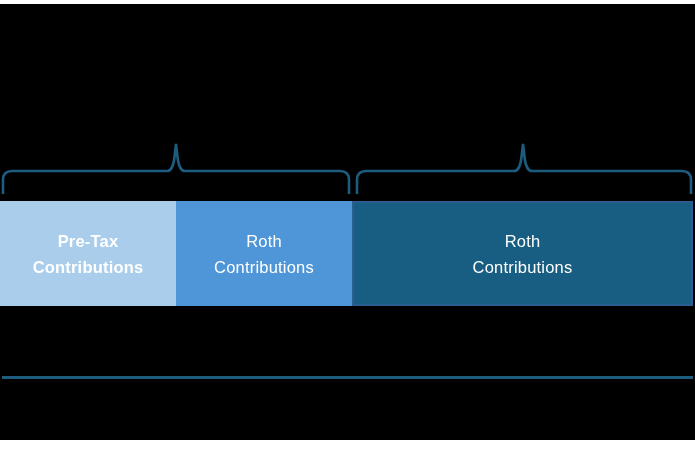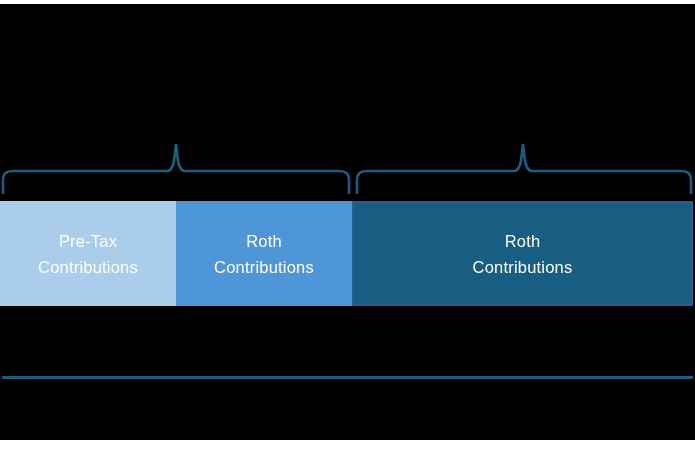--- a/index.html
+++ b/index.html
@@ -76,21 +76,21 @@
 
   <div class="black-panel" style="background-color: rgb(0, 0, 0);"></div>
 
   <svg class="braces-svg" viewBox="0 0 695 58">
     <path d="M 3,54 L 3,40 Q 3,31 12,31 L 167,31 Q 173,31 174.5,17 L 176,4 L 177.5,17 Q 179,31 185,31 L 340,31 Q 349,31 349,40 L 349,54" stroke="#1d5c7e"></path>
     <path d="M 357,54 L 357,40 Q 357,31 366,31 L 514,31 Q 520,31 521.5,17 L 523,4 L 524.5,17 Q 526,31 532,31 L 682,31 Q 691,31 691,40 L 691,54" stroke="#1d5c7e"></path>
   </svg>
 
   <div class="segments-row">
 
-    <div class="segment seg-0" style="background-color: rgb(169, 205, 234); color: rgb(255, 255, 255);">
+    <div class="segment seg-0" style="background-color: rgb(169, 205, 234); color: rgb(255, 255, 255); font-weight: bold;">
       <span>Pre-Tax</span>
       <span>Contributions</span>
     </div>
 
     <div class="segment seg-1" style="background-color: rgb(79, 150, 216); color: rgb(255, 255, 255);">
       <span>Roth</span>
       <span>Contributions</span>
     </div>
 
     <div class="segment seg-2" style="background-color: rgb(23, 94, 130); color: rgb(255, 255, 255); border-color: rgb(43, 94, 144);">

